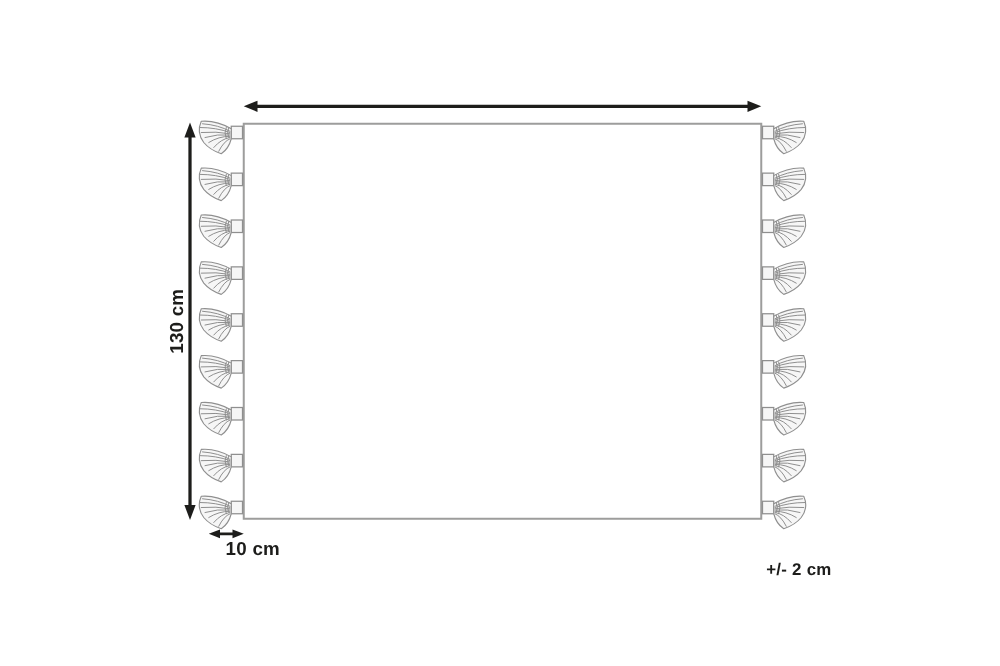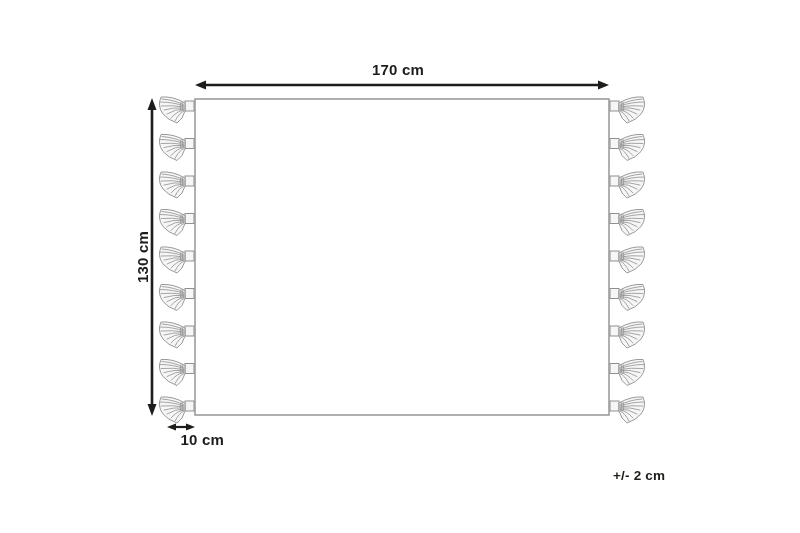--- a/index.html
+++ b/index.html
@@ -22,21 +22,21 @@
     position:absolute;
     font-weight:bold;
     font-size:15px;
     color:var(--dim,#1d1d1b);
     letter-spacing:0.2px;
     white-space:nowrap;
   }
   .width-label{left:338px;top:61px;width:120px;text-align:center;}
   .height-label{left:142px;top:257px;transform:translate(-50%,-50%) rotate(-90deg);}
   .fringe-label{left:142px;top:431px;width:82px;text-align:right;}
-  .tolerance-label{left:613px;top:468px;font-size:13.5px;}
+  .tolerance-label{left:613px;top:448px;font-size:13.5px;}
 </style>
 </head>
 <body>
 
 <div class="canvas">
 
   <svg class="diagram-svg" width="800" height="533" viewBox="0 0 800 533" aria-hidden="true">
     <defs>
       <g id="tassel-proto">
         <rect class="tassel-knot" x="-10" y="-5" width="9" height="10"></rect>
@@ -90,17 +90,16 @@
       <polygon class="dim-head" points="152,416 147.5,404 156.5,404"></polygon>
     </g>
 
     <g>
       <line class="dim-line small" x1="175" y1="427" x2="188" y2="427"></line>
       <polygon class="dim-head" points="167,427 176,423.5 176,430.5"></polygon>
       <polygon class="dim-head" points="195,427 186,423.5 186,430.5"></polygon>
     </g>
   </svg>
 
-  <div class="dim-label width-label">170 cm</div>
   <div class="dim-label height-label">130 cm</div>
   <div class="dim-label fringe-label">10 cm</div>
   <div class="dim-label tolerance-label">+/- 2 cm</div>
 </div>
 
 </body></html>

